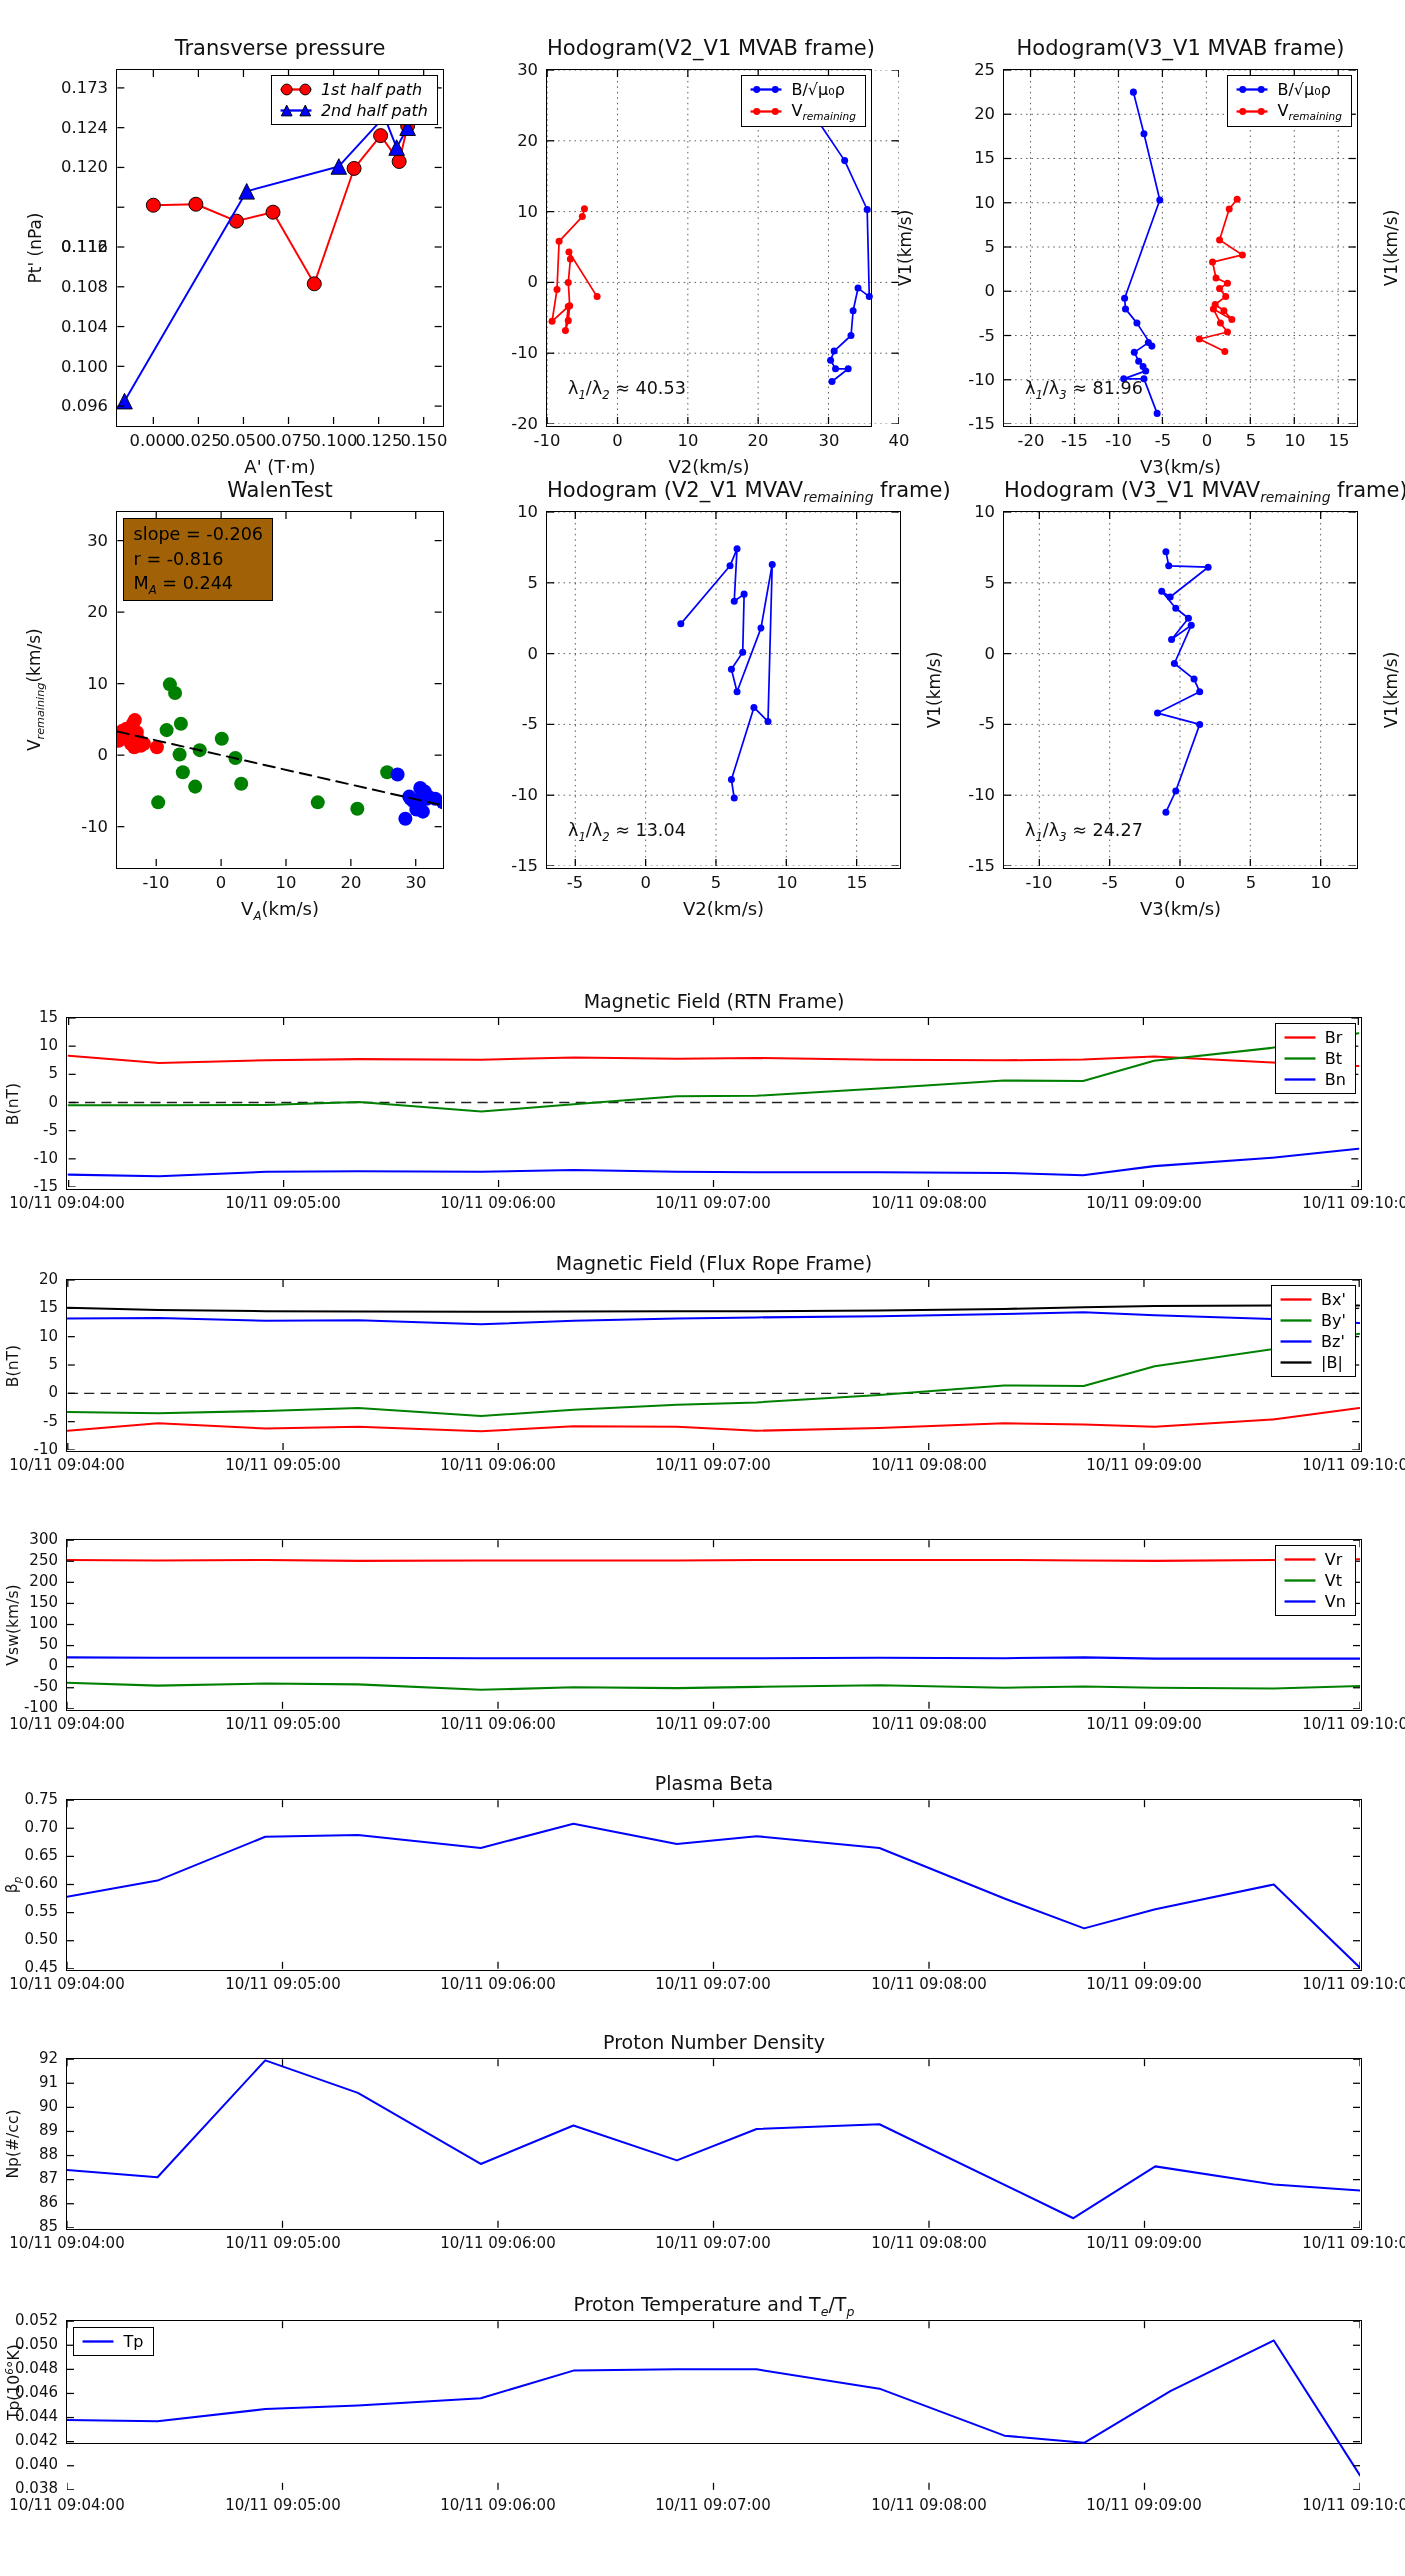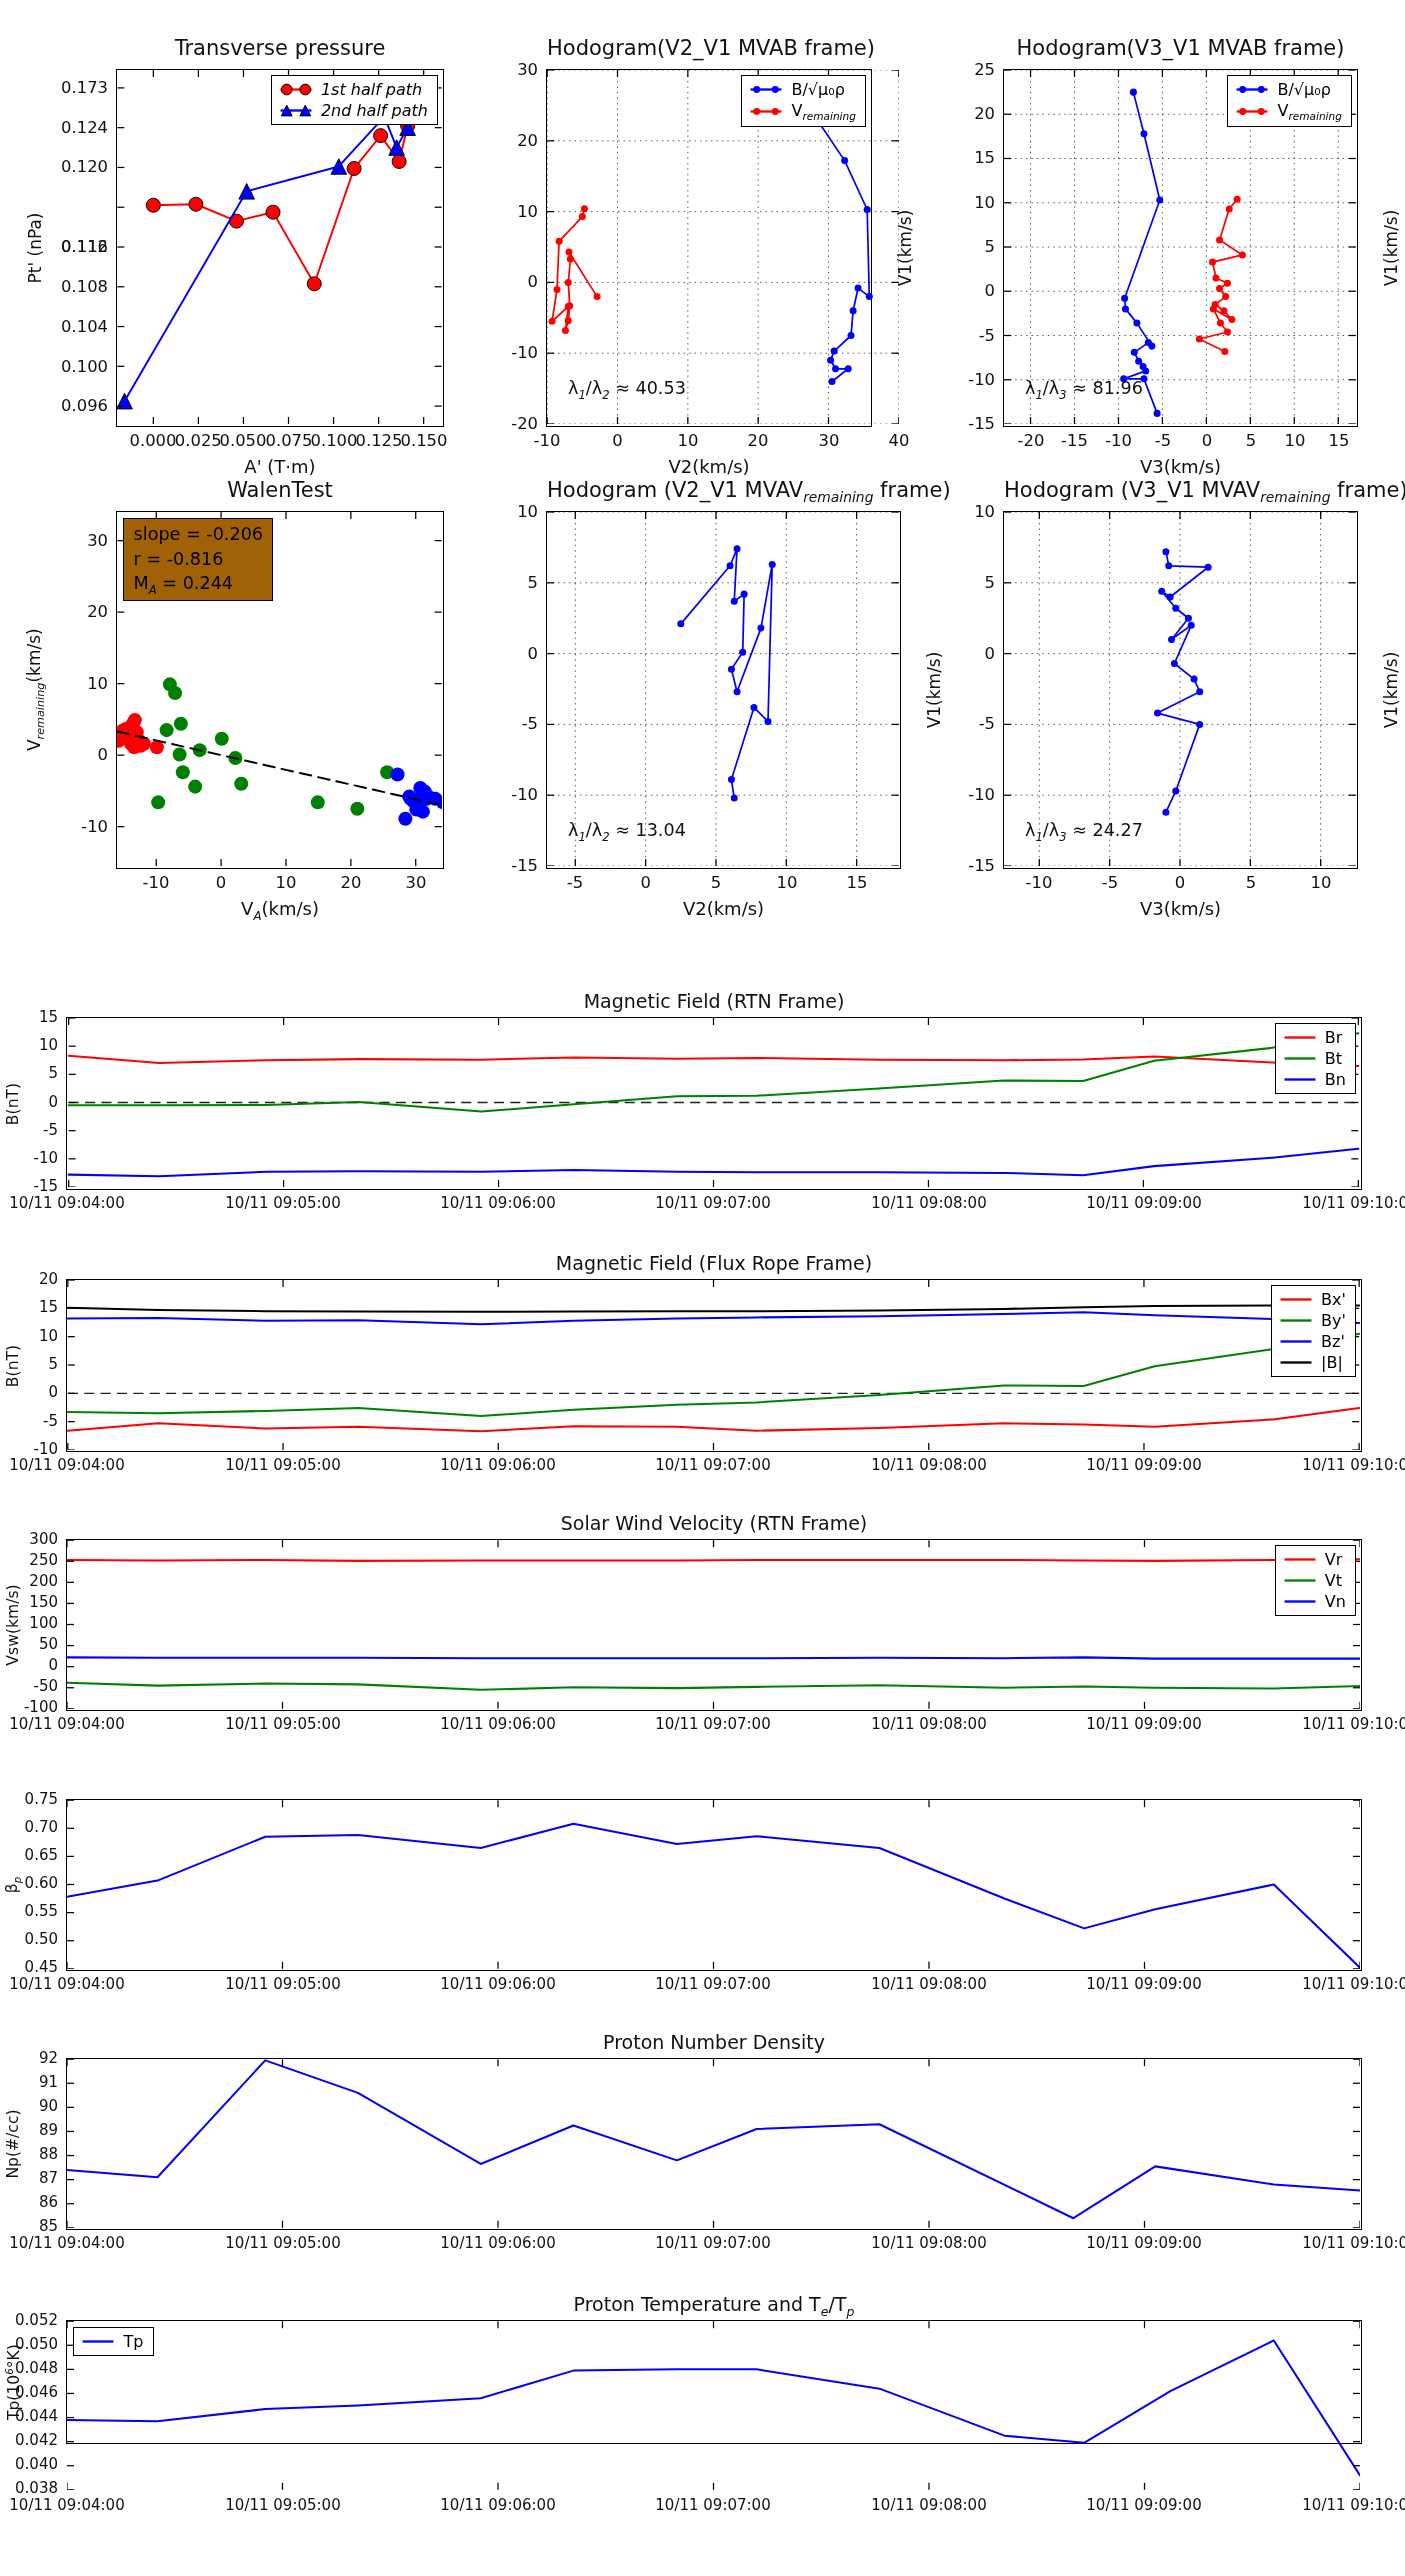--- a/index.html
+++ b/index.html
@@ -767,21 +767,20 @@
         <line x1="1656" y1="108" x2="1647" y2="108" stroke="#000" stroke-width="1.6"></line>
         <line x1="0" y1="81" x2="9" y2="81" stroke="#000" stroke-width="1.6"></line>
         <line x1="1656" y1="81" x2="1647" y2="81" stroke="#000" stroke-width="1.6"></line>
         <line x1="0" y1="54" x2="9" y2="54" stroke="#000" stroke-width="1.6"></line>
         <line x1="1656" y1="54" x2="1647" y2="54" stroke="#000" stroke-width="1.6"></line>
         <line x1="0" y1="27" x2="9" y2="27" stroke="#000" stroke-width="1.6"></line>
         <line x1="1656" y1="27" x2="1647" y2="27" stroke="#000" stroke-width="1.6"></line>
         <line x1="0" y1="0" x2="9" y2="0" stroke="#000" stroke-width="1.6"></line>
         <line x1="1656" y1="0" x2="1647" y2="0" stroke="#000" stroke-width="1.6"></line>
       </svg>
-      <div class="ptitle" style="top: -28px;">Solar Wind Velocity (RTN Frame)</div>
       <div class="xt" style="left: -86px; width: 172px; top: 175px;">10/11 09:04:00</div>
       <div class="xt" style="left: 130px; width: 172px; top: 175px;">10/11 09:05:00</div>
       <div class="xt" style="left: 345px; width: 172px; top: 175px;">10/11 09:06:00</div>
       <div class="xt" style="left: 560px; width: 172px; top: 175px;">10/11 09:07:00</div>
       <div class="xt" style="left: 776px; width: 172px; top: 175px;">10/11 09:08:00</div>
       <div class="xt" style="left: 991px; width: 172px; top: 175px;">10/11 09:09:00</div>
       <div class="xt" style="left: 1207px; width: 172px; top: 175px;">10/11 09:10:00</div>
       <div class="yt" style="left: -75px; width: 66px; top: 158px;">-100</div>
       <div class="yt" style="left: -75px; width: 66px; top: 137px;">-50</div>
       <div class="yt" style="left: -75px; width: 66px; top: 116px;">0</div>
@@ -840,20 +839,21 @@
         <line x1="1656" y1="143.99999999999997" x2="1647" y2="143.99999999999997" stroke="#000" stroke-width="1.6"></line>
         <line x1="0" y1="108.00000000000003" x2="9" y2="108.00000000000003" stroke="#000" stroke-width="1.6"></line>
         <line x1="1656" y1="108.00000000000003" x2="1647" y2="108.00000000000003" stroke="#000" stroke-width="1.6"></line>
         <line x1="0" y1="71.99999999999997" x2="9" y2="71.99999999999997" stroke="#000" stroke-width="1.6"></line>
         <line x1="1656" y1="71.99999999999997" x2="1647" y2="71.99999999999997" stroke="#000" stroke-width="1.6"></line>
         <line x1="0" y1="36.00000000000003" x2="9" y2="36.00000000000003" stroke="#000" stroke-width="1.6"></line>
         <line x1="1656" y1="36.00000000000003" x2="1647" y2="36.00000000000003" stroke="#000" stroke-width="1.6"></line>
         <line x1="0" y1="0" x2="9" y2="0" stroke="#000" stroke-width="1.6"></line>
         <line x1="1656" y1="0" x2="1647" y2="0" stroke="#000" stroke-width="1.6"></line>
       </svg>
+      <div class="ptitle" style="top: -28px;">Plasma Beta</div>
       <div class="xt" style="left: -86px; width: 172px; top: 175px;">10/11 09:04:00</div>
       <div class="xt" style="left: 130px; width: 172px; top: 175px;">10/11 09:05:00</div>
       <div class="xt" style="left: 345px; width: 172px; top: 175px;">10/11 09:06:00</div>
       <div class="xt" style="left: 560px; width: 172px; top: 175px;">10/11 09:07:00</div>
       <div class="xt" style="left: 776px; width: 172px; top: 175px;">10/11 09:08:00</div>
       <div class="xt" style="left: 991px; width: 172px; top: 175px;">10/11 09:09:00</div>
       <div class="xt" style="left: 1207px; width: 172px; top: 175px;">10/11 09:10:00</div>
       <div class="yt" style="left: -75px; width: 66px; top: 158px;">0.45</div>
       <div class="yt" style="left: -75px; width: 66px; top: 130px;">0.50</div>
       <div class="yt" style="left: -75px; width: 66px; top: 102px;">0.55</div>

